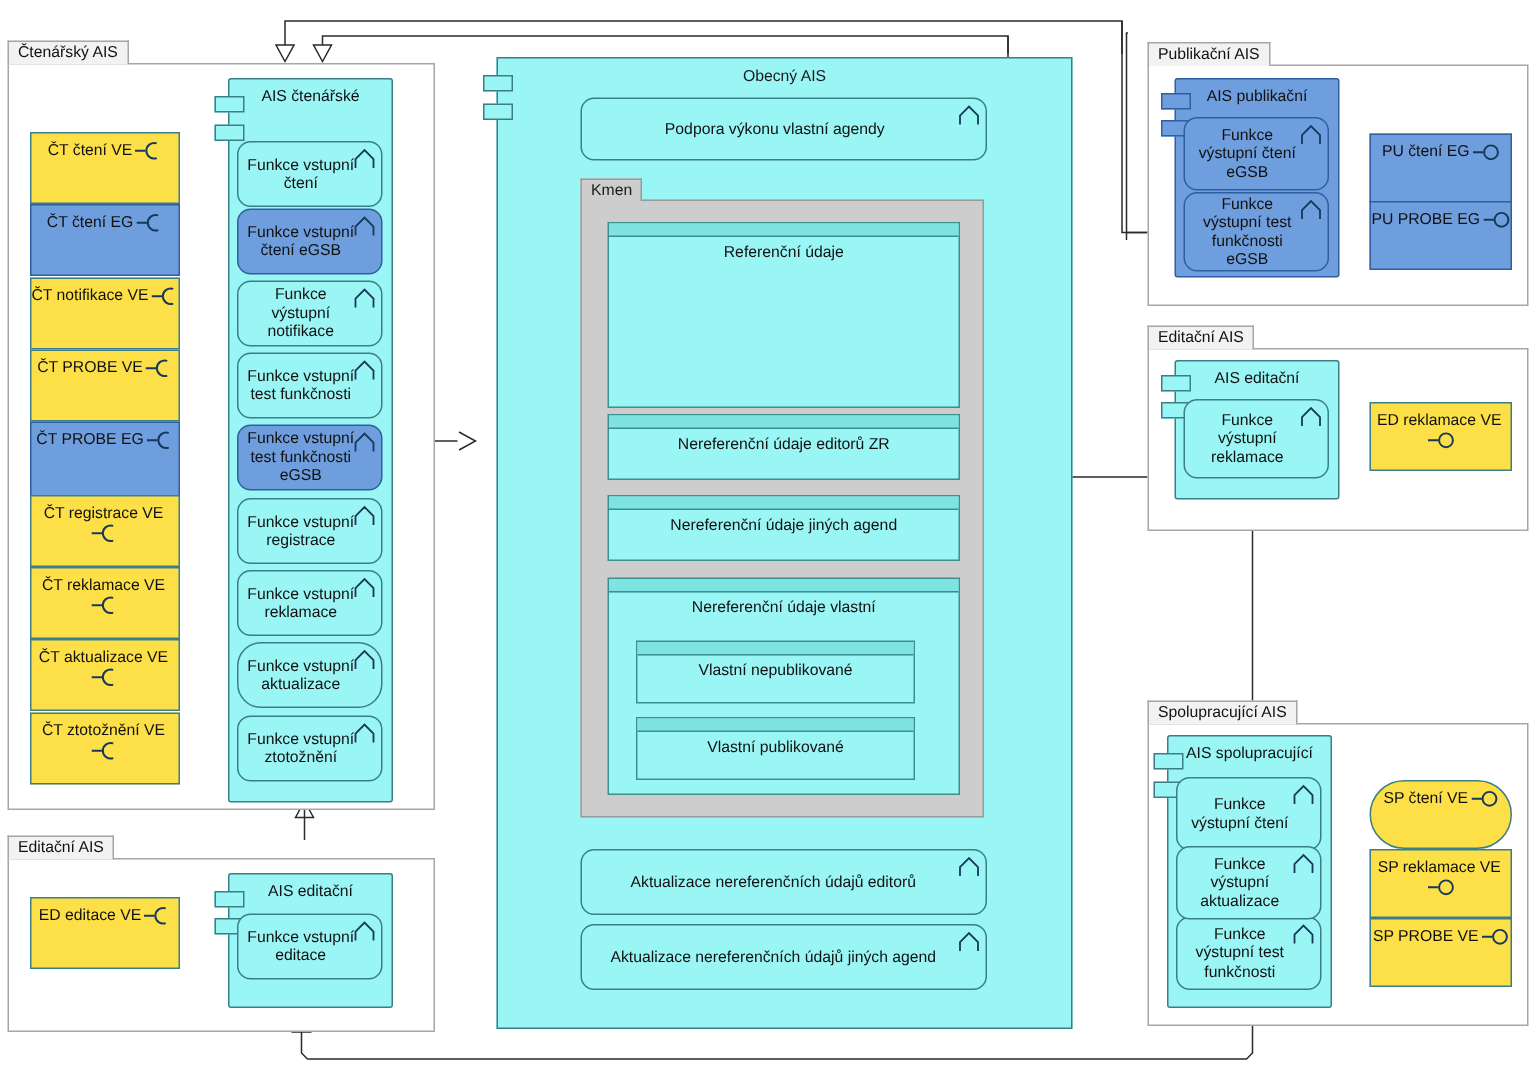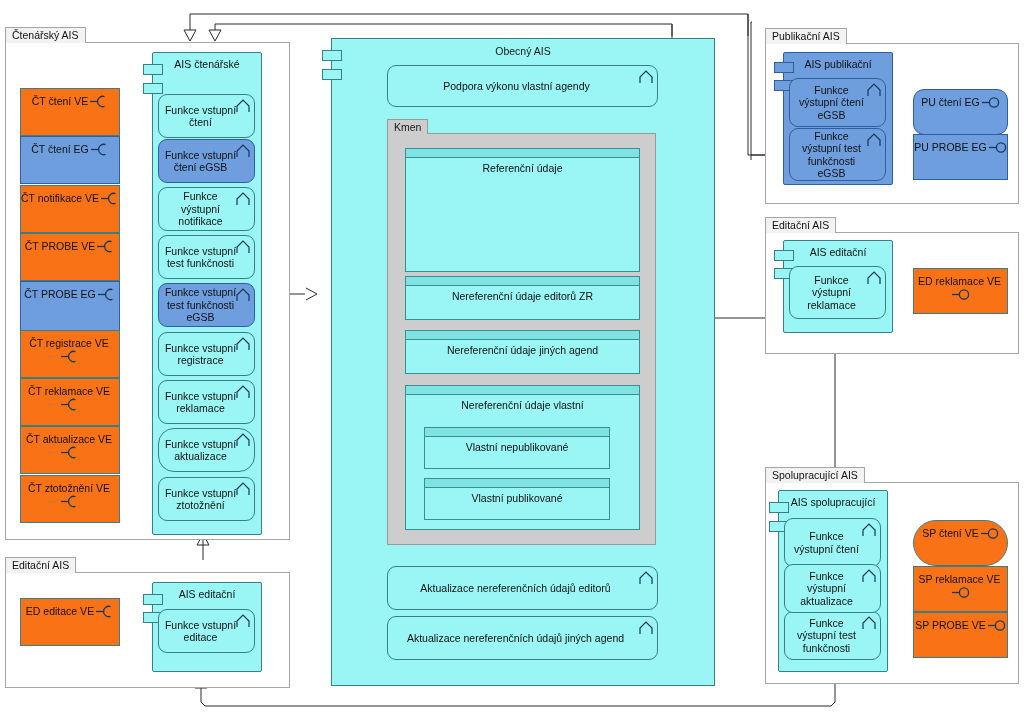--- a/index.html
+++ b/index.html
@@ -86,21 +86,21 @@
     position:absolute;
     right:4px; top:4px;
     width:14px; height:14px;
   }
 
   
   .iface{
     position:absolute;
     box-sizing:border-box;
     border:1px solid #3a7f87;
-    background:#f97316;
+    background:#fde047;
     font-size:10.5px;
     line-height:12.5px;
     color:#111;
     text-align:center;
     padding-top:5px;
   }
   .iface.blue{ border-color:#2f5f9e; background:#6e9edd; }
   .iface .if-label{ display:inline-block; padding-right:2px; vertical-align:middle;}
   .iface .if-ico{ display:inline-block; width:18px; height:13px; vertical-align:middle;}
 
@@ -453,21 +453,21 @@
     <span class="fn-ico"><svg width="14" height="14" viewBox="0 0 14 14">
           <path d="M1,13 L1,7 L7,1 L13,7 L13,13" fill="none" stroke="#15385c" stroke-width="1.2"></path>
         </svg></span>
   </div>
   <div class="func blue" style="left:789px; top:128px; width:97px; height:53px;">
     <span>Funkce výstupní test funkčnosti eGSB</span>
     <span class="fn-ico"><svg width="14" height="14" viewBox="0 0 14 14">
           <path d="M1,13 L1,7 L7,1 L13,7 L13,13" fill="none" stroke="#15385c" stroke-width="1.2"></path>
         </svg></span>
   </div>
-  <div class="iface blue" style="left:913px; top:89px; width:95px; height:46px;border-radius:11px;">
+  <div class="iface blue" style="left:913px; top:89px; width:95px; height:46px;">
     <span class="if-label">PU čtení EG</span><span class="if-ico"><svg width="18" height="13" viewBox="0 0 18 13">
           <line x1="0" y1="6.5" x2="7" y2="6.5" stroke="#15385c" stroke-width="1.3"></line>
           <circle cx="12" cy="6.5" r="4.6" fill="none" stroke="#15385c" stroke-width="1.3"></circle>
         </svg></span>
   </div>
   <div class="iface blue" style="left:913px; top:134px; width:95px; height:46px;">
     <span class="if-label">PU PROBE EG</span><span class="if-ico"><svg width="18" height="13" viewBox="0 0 18 13">
           <line x1="0" y1="6.5" x2="7" y2="6.5" stroke="#15385c" stroke-width="1.3"></line>
           <circle cx="12" cy="6.5" r="4.6" fill="none" stroke="#15385c" stroke-width="1.3"></circle>
         </svg></span>

